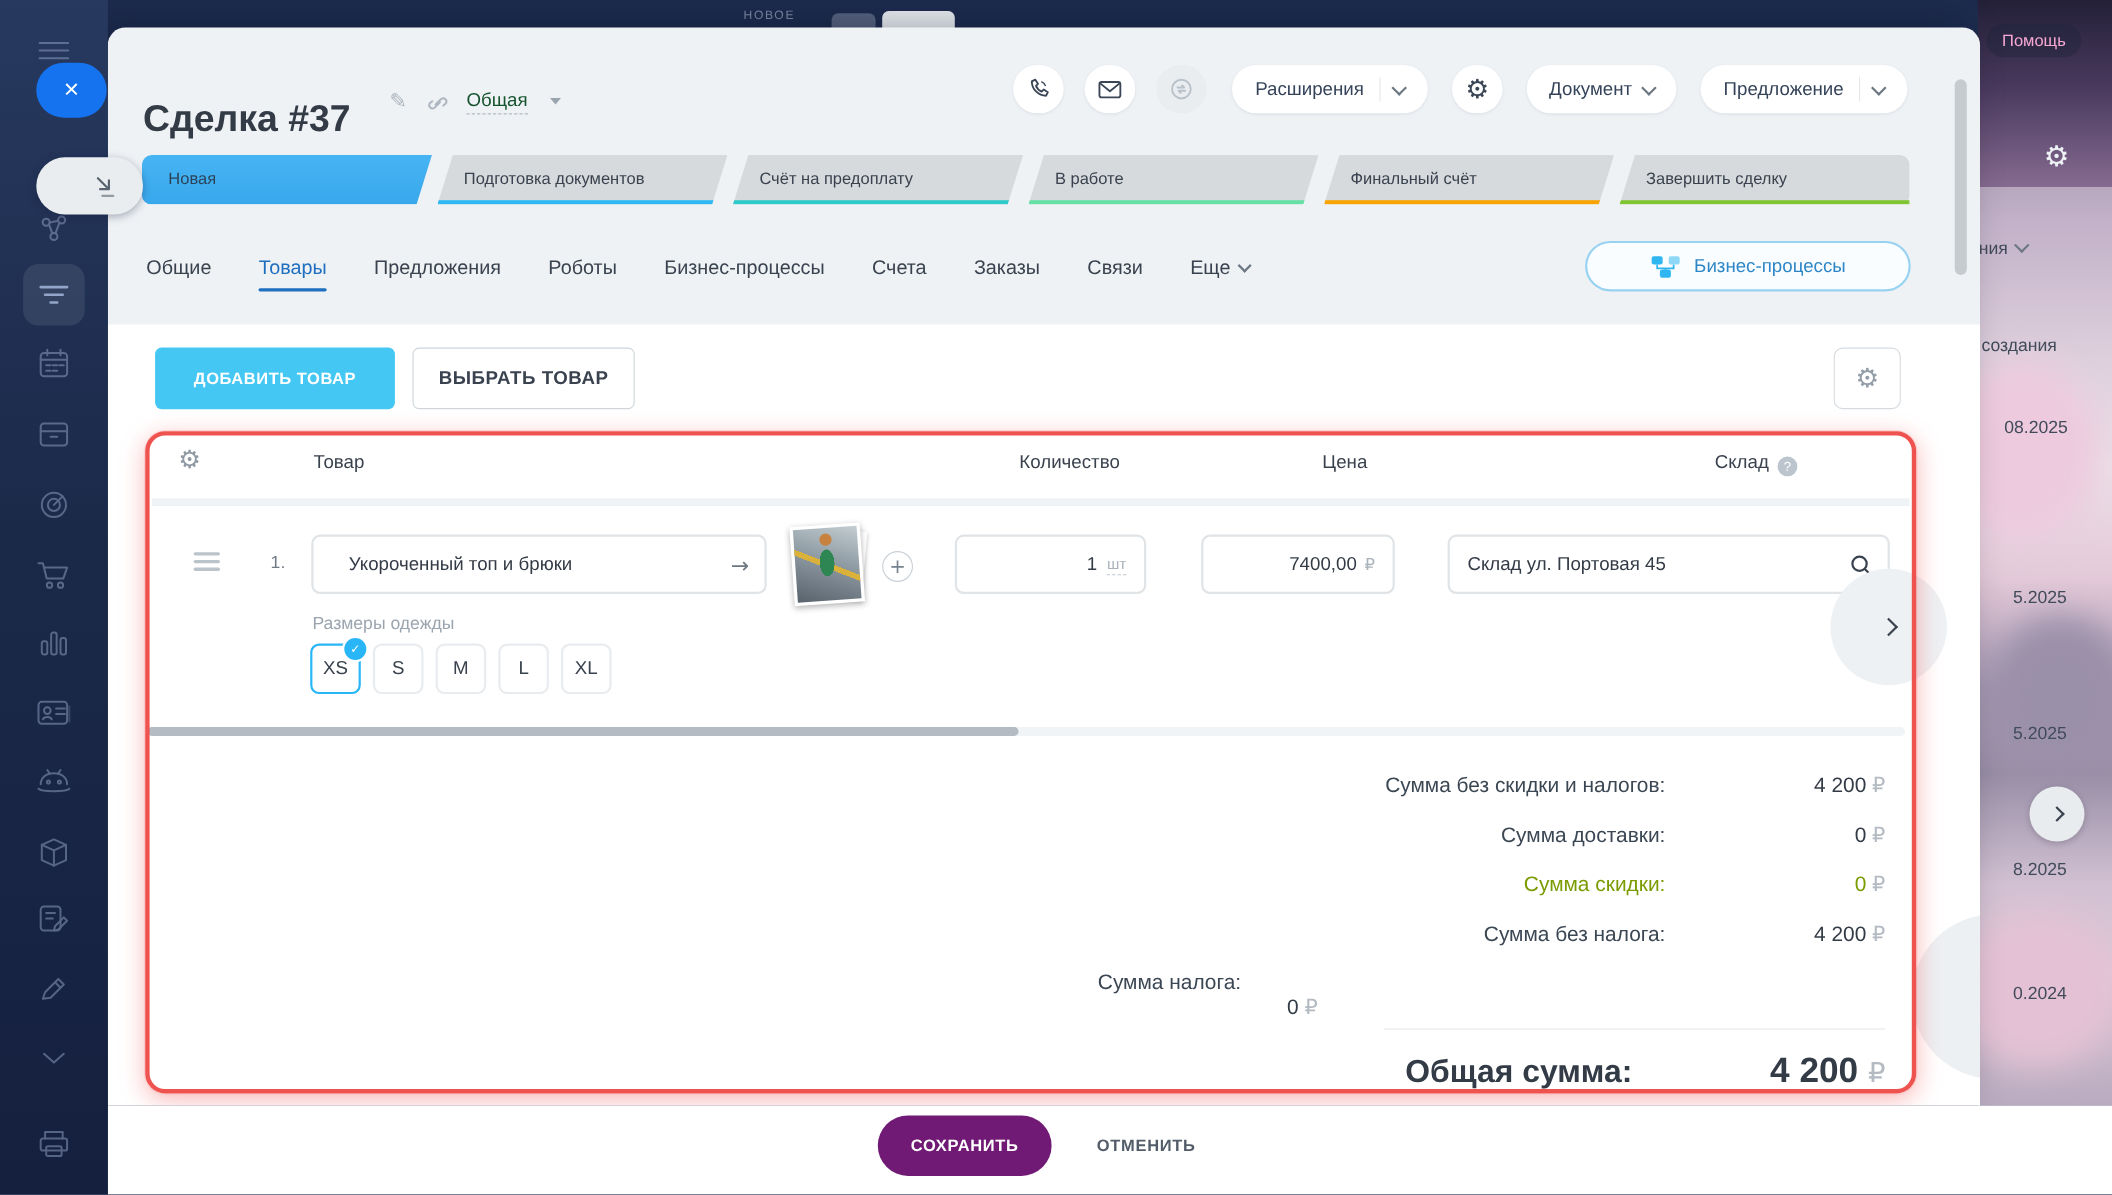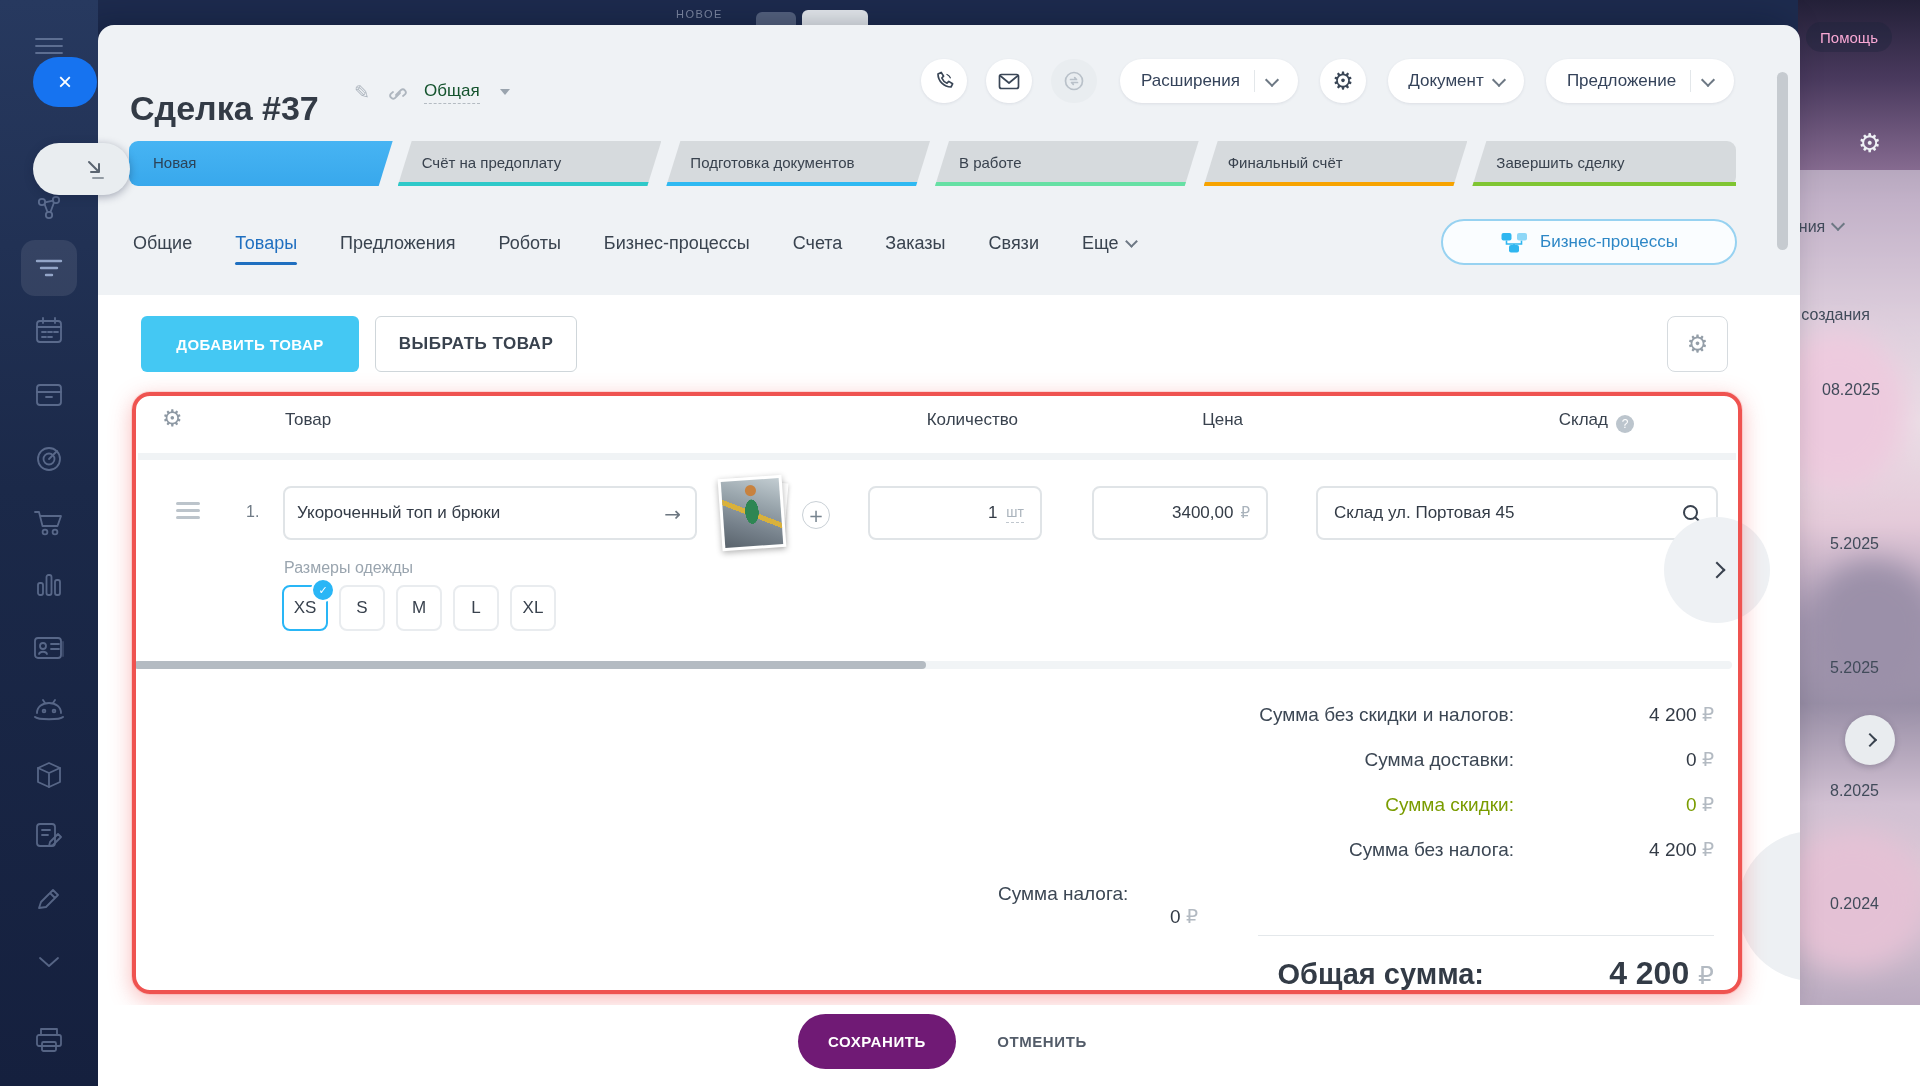--- a/index.html
+++ b/index.html
@@ -208,27 +208,27 @@
       <span>Предложение</span>
       <span class="vdiv"></span>
       <span class="chev" style="margin:0 0 3px 0;"></span>
     </div>
 
     <div class="stages abs">
       <div class="stage first">
         <div class="shape"></div>
         <div class="lbl" style="color:#2c4358;">Новая</div>
       </div>
+      <div class="stage" style="--u:#2fb9f2;">
+        <div class="shape"></div>
+        <div class="lbl">Подготовка документов</div>
+      </div>
       <div class="stage" style="--u:#2ec9c9;">
         <div class="shape"></div>
         <div class="lbl">Счёт на предоплату</div>
-      </div>
-      <div class="stage" style="--u:#2fb9f2;">
-        <div class="shape"></div>
-        <div class="lbl">Подготовка документов</div>
       </div>
       <div class="stage" style="--u:#66e0a4;">
         <div class="shape"></div>
         <div class="lbl">В работе</div>
       </div>
       <div class="stage" style="--u:#f7a300;">
         <div class="shape"></div>
         <div class="lbl">Финальный счёт</div>
       </div>
       <div class="stage last" style="--u:#7fc532;">
@@ -274,35 +274,35 @@
       <span>Склад</span><span class="qmark">?</span>
     </div>
     <div class="abs divband"></div>
 
     <div class="abs handle" style="left:78px;top:477px;">
         <span></span>
         <span></span>
         <span></span>
       </div>
     <div class="abs" style="left:148px;top:478px;font-size:16px;color:#707b86;">1.</div>
-    <div class="abs inp" style="left:185px;width:414px;padding:0 44px 0 12px;position:absolute;">
+    <div class="abs inp" style="left:185px;width:414px;padding:0 44px 0 32px;position:absolute;">
       <span style="overflow:hidden;white-space:nowrap;">Укороченный топ и брюки</span>
       <span class="abs dj" style="right:14px;top:14px;font-size:20px;color:#6d7781;position:absolute;">→</span>
     </div>
     <div class="abs thumbback"></div>
     <div class="abs thumb">
         <div class="ph"></div>
       </div>
     <div class="abs plus dj">+</div>
     <div class="abs inp" style="left:770px;width:174px;justify-content:flex-end;padding-right:16px;">
       <span>1</span>
       <span class="unit">шт</span>
     </div>
     <div class="abs inp" style="left:994px;width:176px;justify-content:flex-end;padding-right:16px;">
-      <span>3400,00</span>
+      <span>7400,00</span>
       <span class="cur dj">₽</span>
     </div>
     <div class="abs inp" style="left:1218px;width:402px;padding:0 44px 0 16px;position:absolute;">
       <span style="overflow:hidden;white-space:nowrap;">Склад ул. Портовая 45</span>
       <svg class="abs" style="right:13px;top:15px;position:absolute;" width="22" height="22" viewBox="0 0 22 22">
         <circle cx="9.5" cy="9.5" r="6.5" stroke="#39424e" stroke-width="2" fill="none"></circle>
           <path d="M14.5 14.5 L19.5 19.5" stroke="#39424e" stroke-width="2" stroke-linecap="round"></path>
       </svg>
     </div>
 

